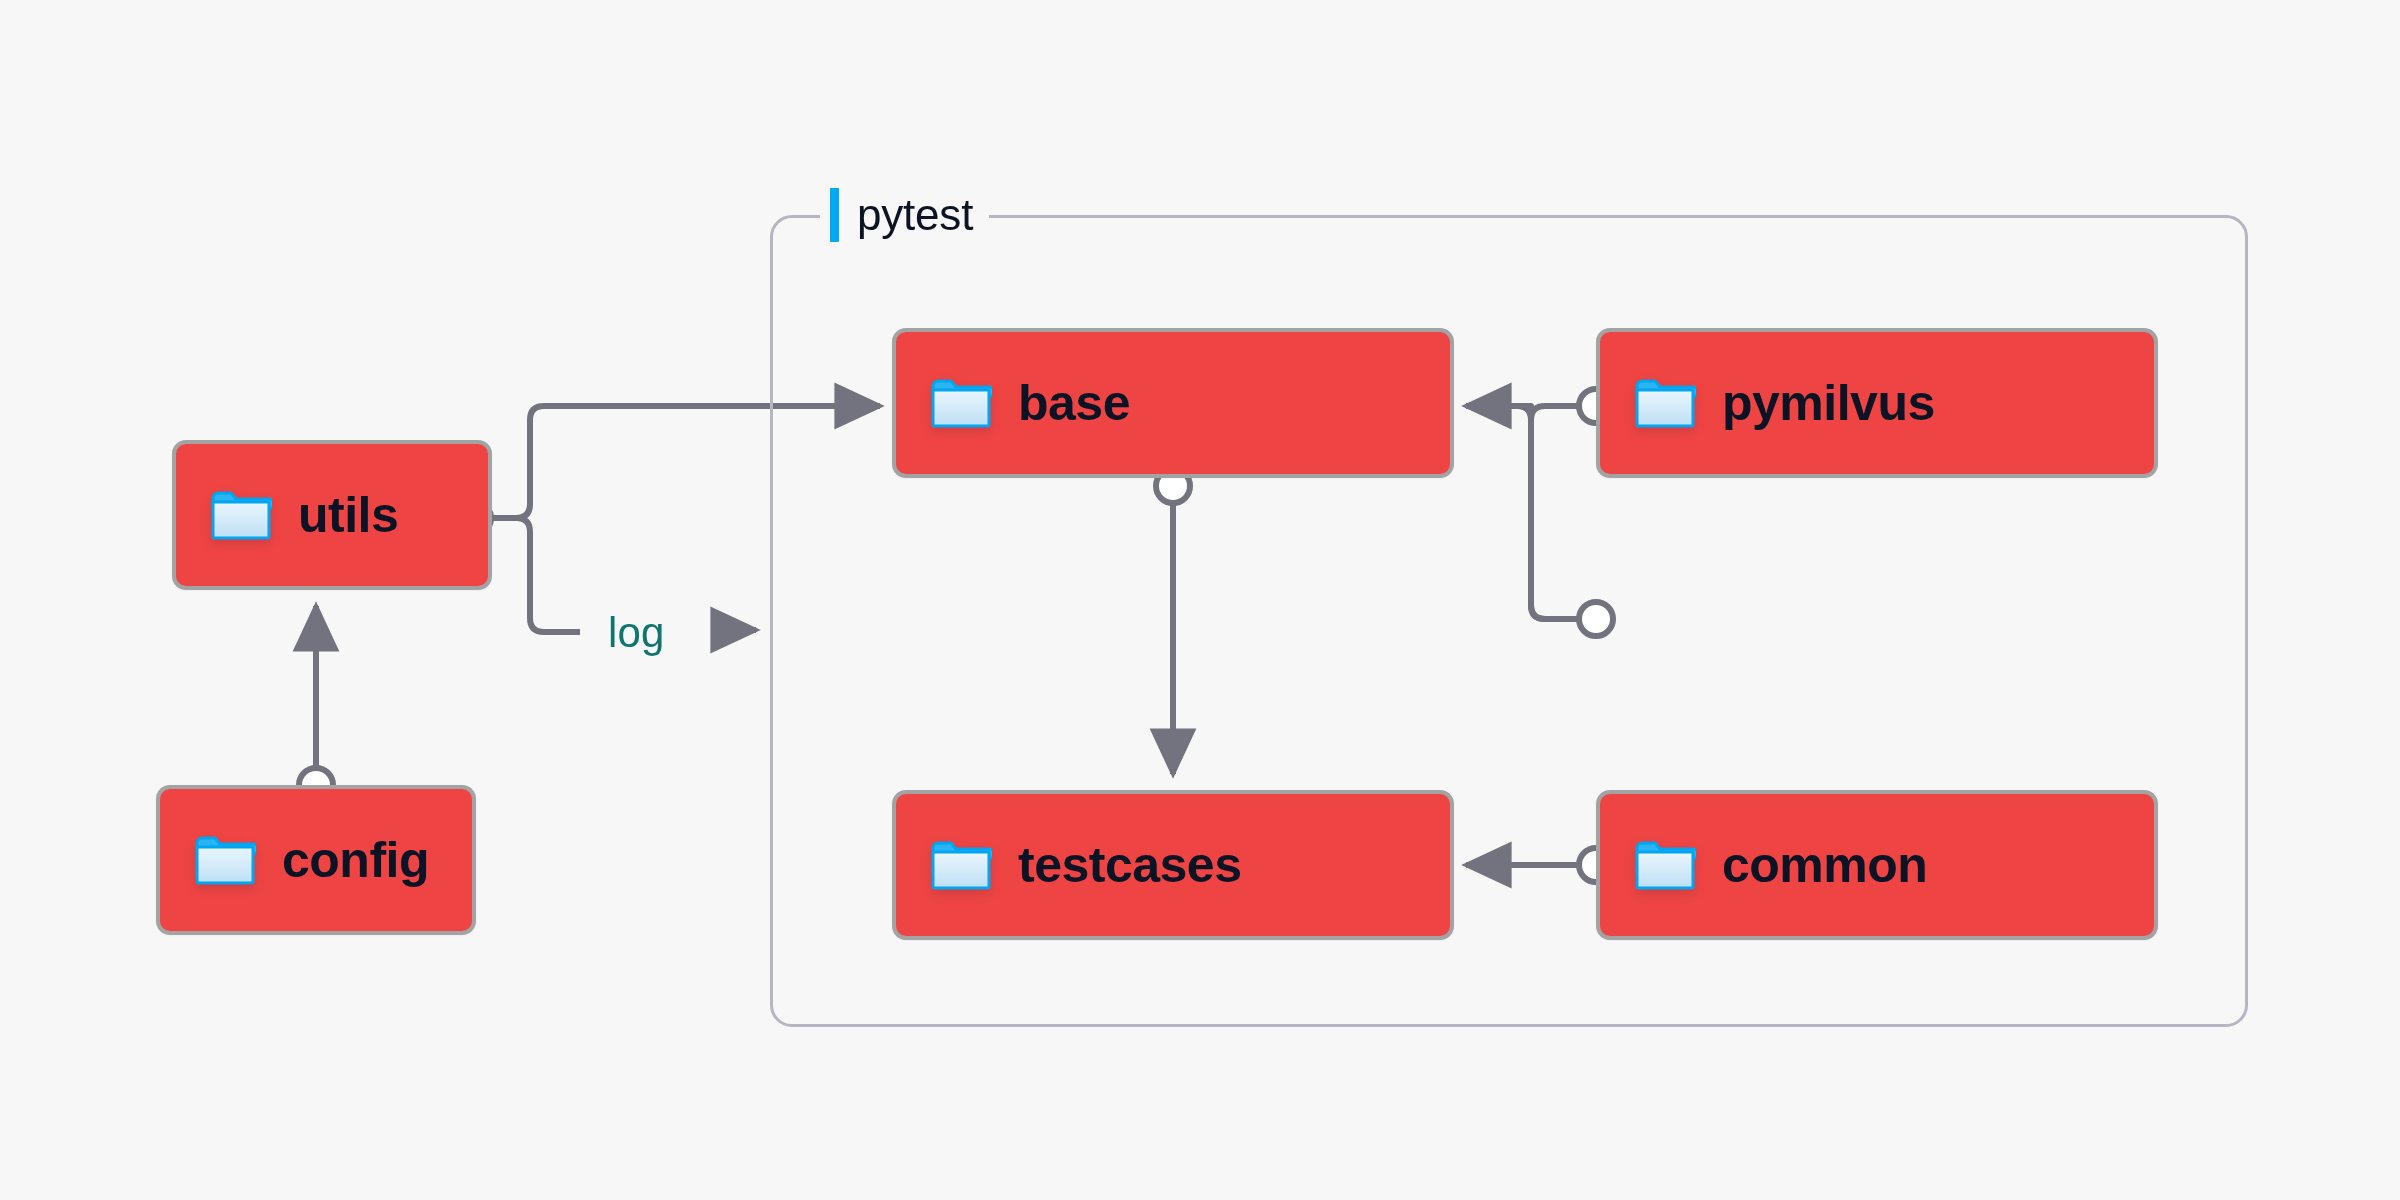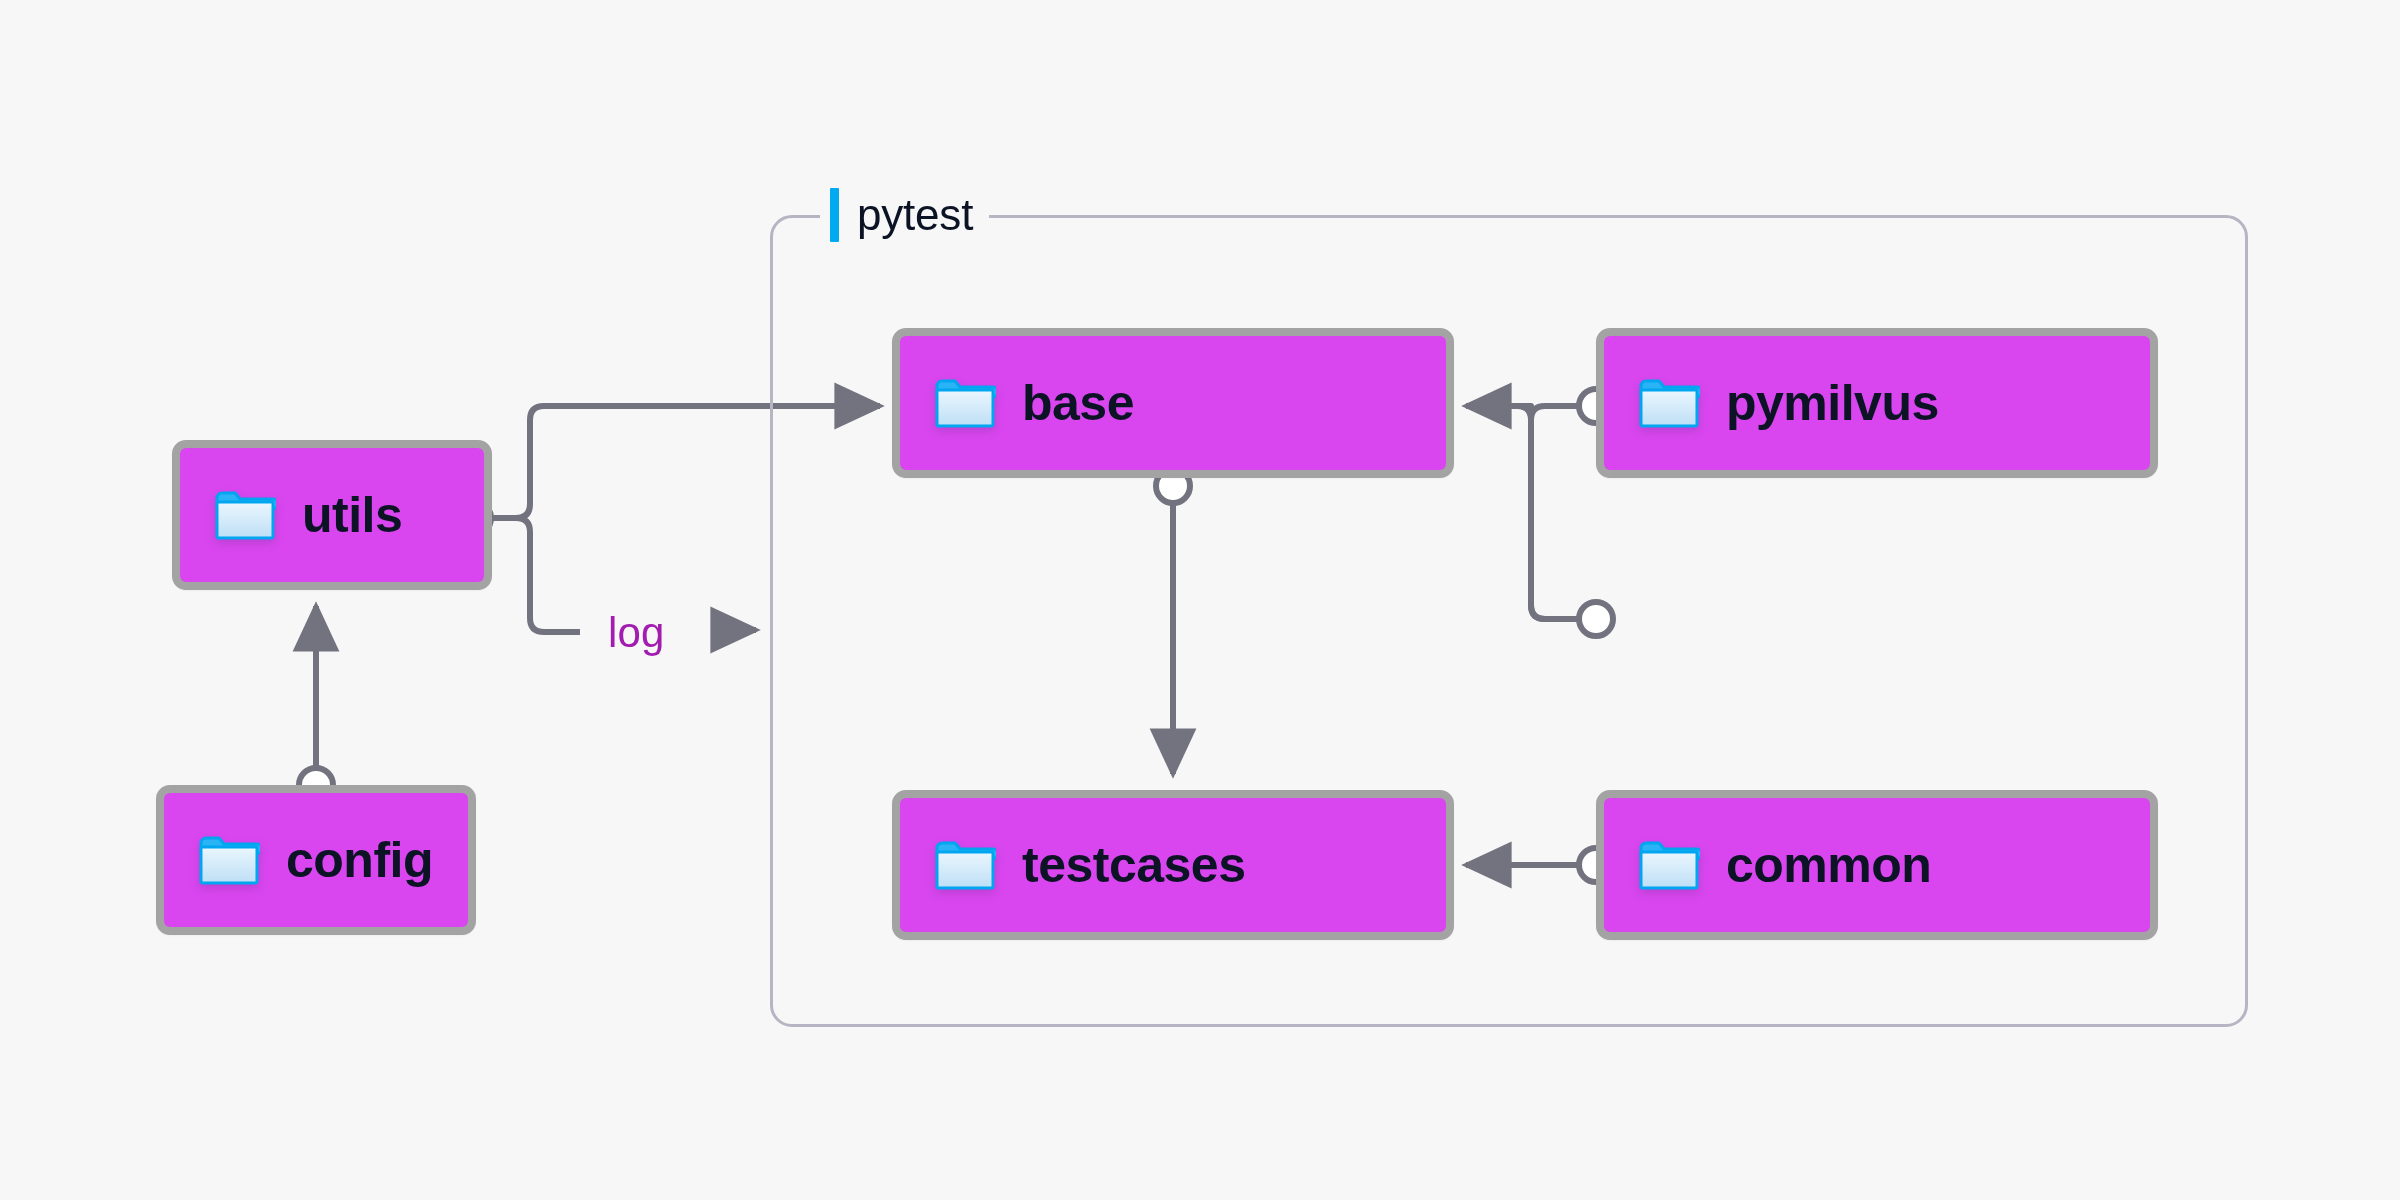--- a/index.html
+++ b/index.html
@@ -54,22 +54,22 @@
     font-weight: 400;
     letter-spacing: -0.2px;
     white-space: nowrap;
     line-height: 1;
   }
 
   
   .node {
     position: absolute;
     box-sizing: border-box;
-    background: #d946ef;
-    border: 8px solid #a3a3a3;
+    background: #ef4444;
+    border: 4px solid #a3a3a3;
     border-radius: 14px;
     display: flex;
     align-items: center;
     box-shadow: 0 1px 2px rgba(16,24,40,0.04);
   }
   .node-inner {
     display: flex;
     align-items: center;
     gap: 26px;
     padding-left: 34px;
@@ -90,21 +90,21 @@
     flex: 0 0 auto;
     position: relative;
     filter: drop-shadow(0 4px 5px rgba(16,24,40,0.14));
   }
   .folder-icon svg { display: block; }
 
   
   .edge-label {
     position: absolute;
     font-size: 42px;
-    color: #a21caf;
+    color: #0f766e;
     font-weight: 400;
     white-space: nowrap;
     line-height: 1;
     letter-spacing: 0.2px;
   }
 </style>
 </head>
 <body>
 
 <div id="canvas">

